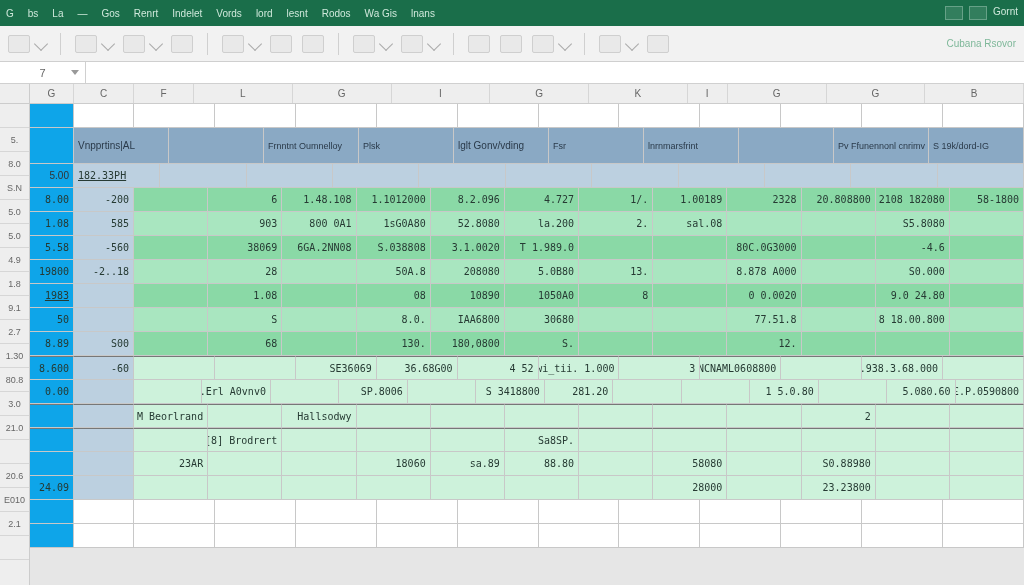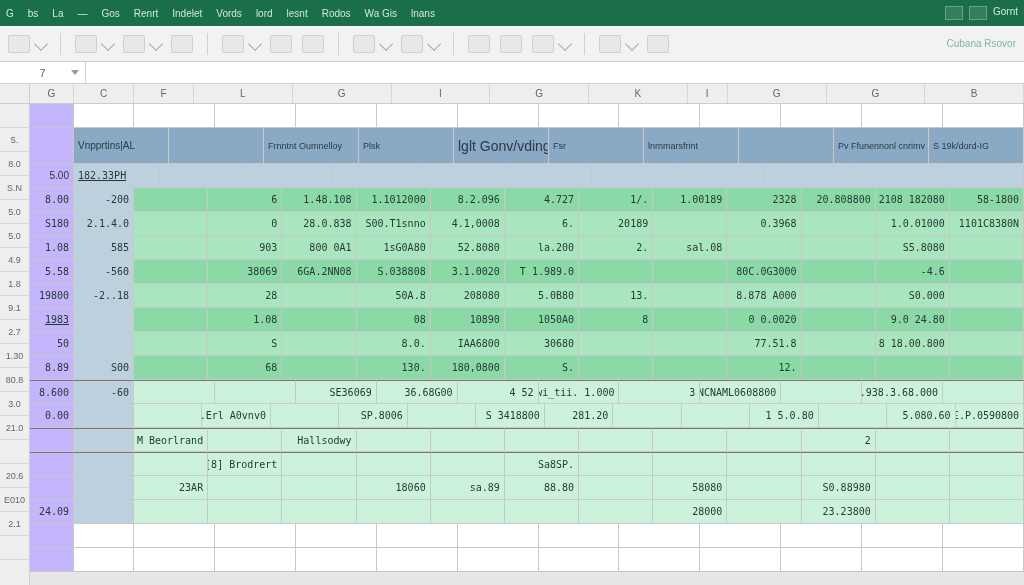--- a/index.html
+++ b/index.html
@@ -32,21 +32,21 @@
 
 .grid{display:flex;height:481px;overflow:hidden}
 .rowhdrs{width:30px;background:#eee;border-right:1px solid #ccc;display:flex;flex-direction:column}
 .rowhdrs .rh{height:24px;border-bottom:1px solid #d6d6d6;display:flex;align-items:center;justify-content:center;color:#666;font-size:9px}
 
 .cells{flex:1;display:flex;flex-direction:column;position:relative}
 .row{display:flex;height:24px}
 .cell{flex:1;min-width:0;border-right:1px solid #c8c8c8;border-bottom:1px solid #c8c8c8;padding:2px 4px;display:flex;align-items:center;justify-content:flex-end;font-size:10px;overflow:hidden;white-space:nowrap}
 
 
-.c-peach{background:#c4b5fd}
+.c-peach{background:#0ea5e9}
 .c-blue{background:#8aa9c4;color:#2a3a4a}
 .c-blue-lt{background:#bcd0e0}
 .c-green{background:#8ad9a6}
 .c-green-lt{background:#a9e6c0}
 .c-green-pale{background:#cdf2db}
 .c-white{background:#fff}
 .hdr-cell{font-weight:500;justify-content:flex-start;color:#2a3a4a}
 .num{color:#263a33;font-family:"Consolas",monospace;font-size:10px}
 .sep-row .cell{border-top:1px solid #777}
 </style>
@@ -163,21 +163,21 @@
         <div class="cell c-white"></div>
         <div class="cell c-white"></div>
         <div class="cell c-white"></div>
       </div>
       <div class="row" style="height: 36px; justify-content: flex-end;">
         <div class="cell c-peach" style="max-width: 44px;"></div>
         <div class="cell c-blue hdr-cell" style="max-width: 120px; justify-content: flex-start;">Vnpprtins|AL</div>
         <div class="cell c-blue hdr-cell" style="justify-content: flex-start; font-size: 9px;"></div>
         <div class="cell c-blue hdr-cell" style="justify-content: flex-start; font-size: 9px;">Frnntnt Oumnelloy</div>
         <div class="cell c-blue hdr-cell" style="justify-content: flex-start; font-size: 9px;">Plsk</div>
-        <div class="cell c-blue hdr-cell" style="justify-content: flex-start; font-size: 14px;">lglt Gonv/vding</div>
+        <div class="cell c-blue hdr-cell" style="justify-content: flex-start; font-size: 10px;">lglt Gonv/vding</div>
         <div class="cell c-blue hdr-cell" style="justify-content: flex-start; font-size: 9px;">Fsr</div>
         <div class="cell c-blue hdr-cell" style="justify-content: flex-start; font-size: 9px;">lnrnmarsfrint</div>
         <div class="cell c-blue hdr-cell" style="justify-content: flex-start; font-size: 9px;"></div>
         <div class="cell c-blue hdr-cell" style="justify-content: flex-start; font-size: 9px;">Pv Ffunennonl cnrimv</div>
         <div class="cell c-blue hdr-cell" style="justify-content: flex-start; font-size: 9px;">S 19k/dord-IG</div>
       </div>
       <div class="row">
         <div class="cell c-peach" style="max-width: 44px;">5.00</div>
         <div class="cell c-blue-lt num" style="max-width: 120px; justify-content: flex-start; text-decoration: underline;">182.33PH</div>
         <div class="cell c-blue-lt"></div>
@@ -201,36 +201,20 @@
         <div class="cell c-green num">8.2.096</div>
         <div class="cell c-green num">4.727</div>
         <div class="cell c-green num">1/.</div>
         <div class="cell c-green num">1.00189</div>
         <div class="cell c-green num">2328</div>
         <div class="cell c-green num">20.808800</div>
         <div class="cell c-green num">2108 182080</div>
         <div class="cell c-green num">58-1800</div>
       </div>
       <div class="row">
-        <div class="cell c-peach num" style="max-width: 44px;">S180</div>
-        <div class="cell c-blue-lt num" style="max-width: 60px;">2.1.4.0</div>
-        <div class="cell c-green-lt num"></div>
-        <div class="cell c-green-lt num">0</div>
-        <div class="cell c-green-lt num">28.0.838</div>
-        <div class="cell c-green-lt num">S00.T1snno</div>
-        <div class="cell c-green-lt num">4.1,0008</div>
-        <div class="cell c-green-lt num">6.</div>
-        <div class="cell c-green-lt num">20189</div>
-        <div class="cell c-green-lt num"></div>
-        <div class="cell c-green-lt num">0.3968</div>
-        <div class="cell c-green-lt num"></div>
-        <div class="cell c-green-lt num">1.0.01000</div>
-        <div class="cell c-green-lt num">1101C8380N</div>
-      </div>
-      <div class="row">
         <div class="cell c-peach num" style="max-width: 44px;">1.08</div>
         <div class="cell c-blue-lt num" style="max-width: 60px;">585</div>
         <div class="cell c-green-lt num"></div>
         <div class="cell c-green-lt num">903</div>
         <div class="cell c-green-lt num">800 0A1</div>
         <div class="cell c-green-lt num">1sG0A80</div>
         <div class="cell c-green-lt num">52.8080</div>
         <div class="cell c-green-lt num">la.200</div>
         <div class="cell c-green-lt num">2.</div>
         <div class="cell c-green-lt num">sal.08</div>

